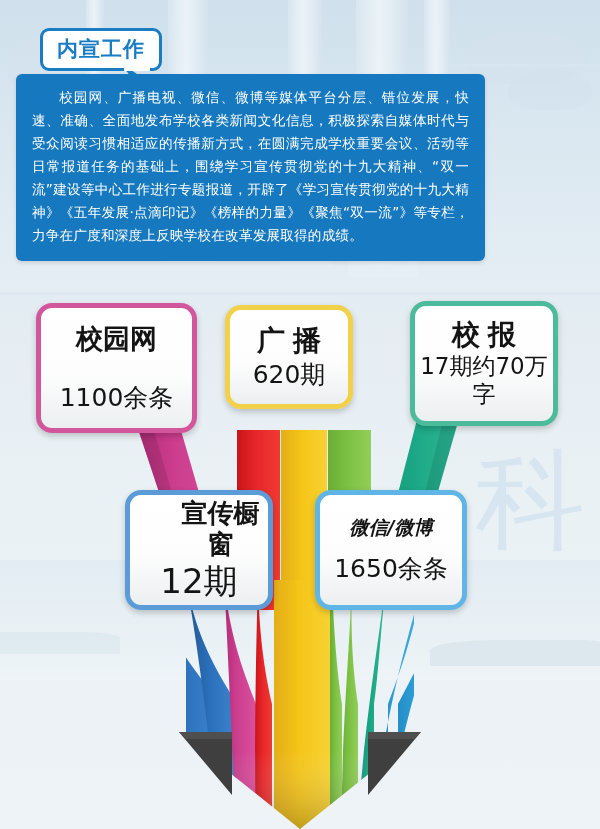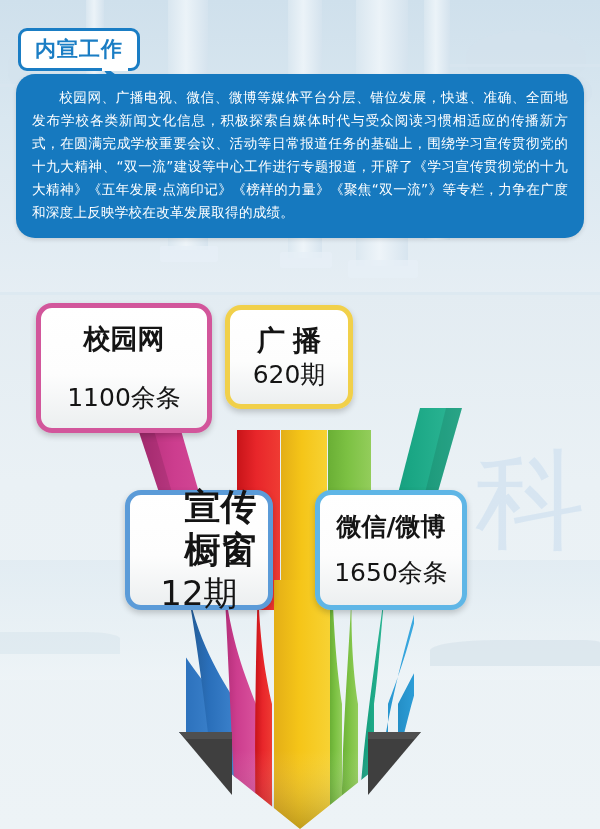--- a/index.html
+++ b/index.html
@@ -45,35 +45,35 @@
   .bg-photo .shore2{position:absolute;left:0px;top:632px;width:120px;height:22px;
      background:#d6e3ec;opacity:.5;border-radius:0 30% 0 0;}
   .watermark{
     position:absolute;left:470px;top:440px;width:120px;height:130px;
     color:#c9ddef;opacity:.55;font-size:110px;line-height:120px;
     font-family:"DejaVu Serif","Liberation Serif",serif;
     text-align:center;user-select:none;
   }
 
   
-  .badge-wrap{position:absolute;left:18px;top:28px;}
+  .badge-wrap{position:absolute;left:40px;top:28px;}
   .badge{
     border:3px solid #1a7dc4;border-radius:9px;background:#ffffff;
     padding:4px 14px 5px 14px;display:inline-block;position:relative;
   }
   .badge-text{
     font-size:21px;font-weight:bold;color:#1a7dc4;letter-spacing:1px;
     font-family:"DejaVu Sans","Liberation Sans",sans-serif;white-space:nowrap;
   }
   .badge-tail{position:absolute;left:84px;top:38px;}
 
   
   .panel{
-    position:absolute;left:16px;top:74px;width:568px;
-    background:#1679bf;border-radius:19px;
+    position:absolute;left:16px;top:74px;width:469px;
+    background:#1679bf;border-radius:6px;
     padding:12px 16px 14px 16px;box-sizing:border-box;
     box-shadow:0 2px 4px rgba(0,0,0,.12);
   }
   .panel-text{
     color:#ffffff;font-size:13.6px;line-height:23px;text-align:justify;
     text-indent:2em;font-family:"DejaVu Sans","Liberation Sans",sans-serif;
     letter-spacing:.2px;
   }
 
   
@@ -90,38 +90,38 @@
   }
   .card .ttl{
     font-weight:bold;color:#141414;line-height:1.18;
     font-family:"DejaVu Sans","Liberation Sans",sans-serif;
   }
   .card .sub{
     color:#141414;line-height:1.2;margin-top:2px;
     font-family:"DejaVu Sans","Liberation Sans",sans-serif;
   }
 
-  #card-xyw{left:36px;top:303px;width:176px;height:130px;border:5px solid #d2569b;}
+  #card-xyw{left:36px;top:303px;width:161px;height:130px;border:5px solid #d2569b;}
   #card-xyw .ttl{font-size:27px;}
   #card-xyw .sub{font-size:25px;font-weight:400;margin-top:28px;}
 
   #card-gb{left:225px;top:305px;width:128px;height:104px;border:5px solid #f1d04a;}
   #card-gb .ttl{font-size:28px;letter-spacing:8px;text-indent:8px;}
   #card-gb .sub{font-size:25px;font-weight:400;}
 
   #card-xb{left:410px;top:301px;width:148px;height:125px;border:5px solid #4cbb9b;}
   #card-xb .ttl{font-size:28px;letter-spacing:8px;text-indent:8px;}
   #card-xb .sub{font-size:23px;font-weight:400;}
 
   #card-xcc{left:125px;top:490px;width:148px;height:120px;border:5px solid #5b9bd8;}
-  #card-xcc .ttl{font-size:36px;margin-left:43px;}
+  #card-xcc .ttl{font-size:26px;margin-left:43px;}
   #card-xcc .sub{font-size:34px;font-weight:400;}
 
   #card-wx{left:315px;top:490px;width:152px;height:120px;border:5px solid #5fb6e6;}
-  #card-wx .ttl{font-size:25px;}
+  #card-wx .ttl{font-size:19px;font-style:italic;}
   #card-wx .sub{font-size:25px;font-weight:400;margin-top:16px;}
 </style>
 </head>
 <body>
 
 <div class="stage">
 
   <div class="bg-photo">
     <div class="sky"></div>
     <div class="tree t1"></div>
@@ -245,20 +245,24 @@
   <div class="card" id="card-xyw">
     <div class="ttl">校园网</div>
     <div class="sub">1100余条</div>
   </div>
 
   <div class="card" id="card-gb">
     <div class="ttl">广播</div>
     <div class="sub">620期</div>
   </div>
 
+  <div class="card" id="card-xb">
+    <div class="ttl">校报</div>
+    <div class="sub">17期约70万字</div>
+  </div>
 
   <div class="card" id="card-xcc">
     <div class="ttl">宣传橱窗</div>
     <div class="sub">12期</div>
   </div>
 
   <div class="card" id="card-wx">
     <div class="ttl">微信/微博</div>
     <div class="sub">1650余条</div>
   </div>

